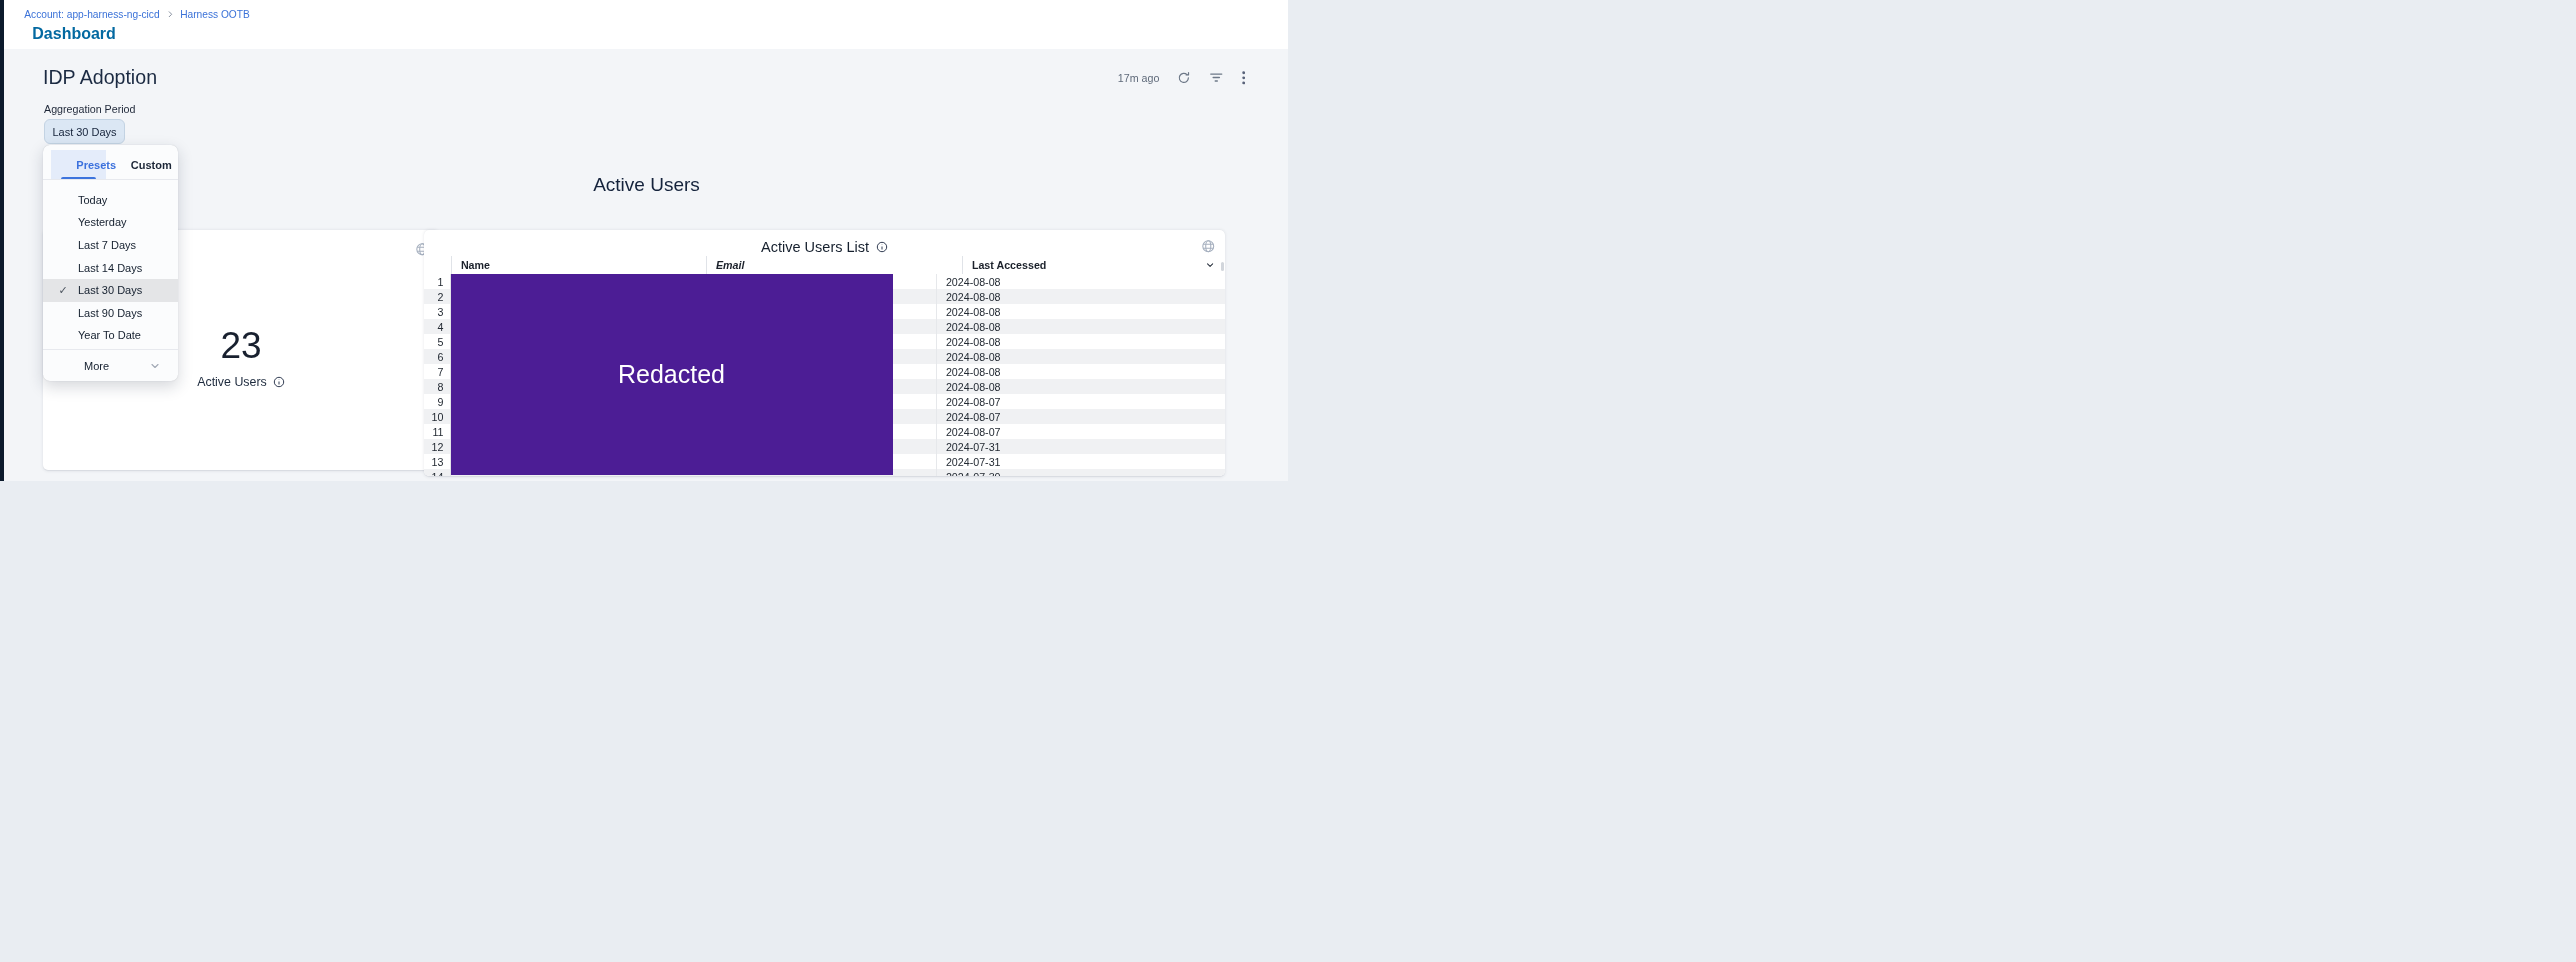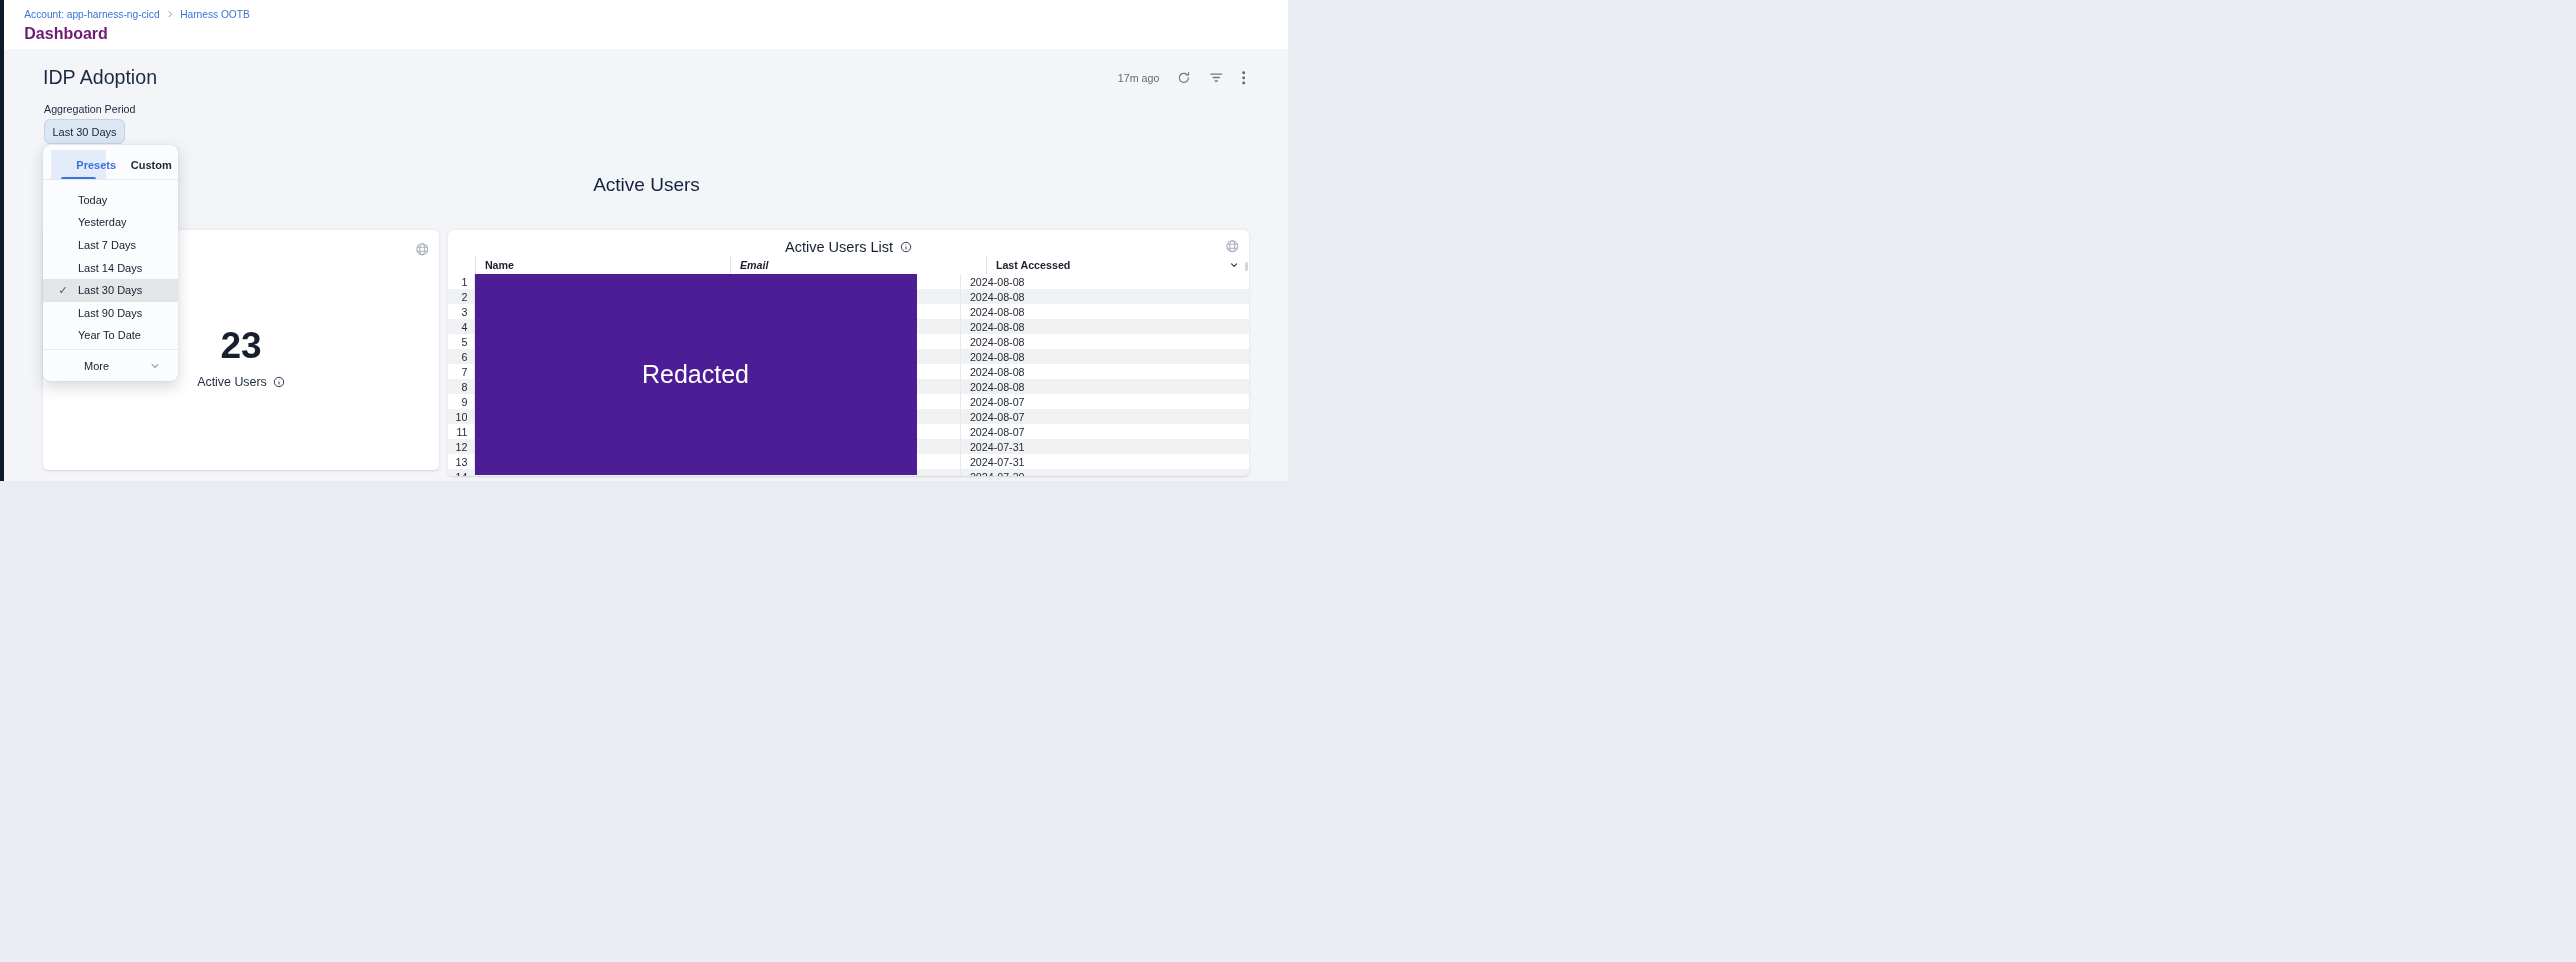--- a/index.html
+++ b/index.html
@@ -9,21 +9,21 @@
     font-family:"Liberation Sans", sans-serif; background:#f3f5f8;
   }
   
   .left-sliver { position:absolute; left:0; top:0; width:4.3px; height:481px; background:#0c1a2c; z-index:60; }
 
   
   .top-band { position:absolute; left:4.3px; top:0; right:0; height:49px; background:#ffffff; }
   .breadcrumb { position:absolute; left:20px; top:8.5px; display:flex; align-items:center; gap:6px; font-size:10.2px; }
   .crumb { color:#3b72d8; cursor:pointer; }
   .crumb-sep { display:flex; align-items:center; color:#7d8798; }
-  .page-title { position:absolute; left:20px; top:25px; font-size:16px; font-weight:700; color:#701a75; }
+  .page-title { position:absolute; left:28px; top:25px; font-size:16px; font-weight:700; color:#0369a1; }
 
   
   .idp-title { position:absolute; left:43px; top:66px; font-size:19.6px; font-weight:400; color:#1b2a42; }
   .meta-row { position:absolute; top:71px; right:43px; display:flex; align-items:center; gap:18px; }
   .refreshed { font-size:10.7px; color:#5f6a7a; }
   .icon-btn { display:flex; align-items:center; justify-content:center; cursor:pointer; }
 
   .agg-label { position:absolute; left:44px; top:103px; font-size:10.7px; color:#1e2738; }
   .agg-button {
     position:absolute; left:44px; top:119px; width:81px; height:25px;
@@ -52,26 +52,26 @@
   .dd-more {
     position:absolute; left:0; right:0; bottom:0; height:32px; border-top:0.9px solid #e7e9ee;
     display:flex; align-items:center; padding-left:41px; font-size:11px; color:#141f2e;
     border-radius:0 0 6.8px 6.8px; cursor:pointer;
   }
   .dd-more .chev { position:absolute; right:17px; display:flex; }
 
   
   .card { position:absolute; background:#ffffff; border-radius:5.1px; box-shadow:0 0.9px 3.4px rgba(30,40,60,.10), 0 0.9px 0.9px rgba(30,40,60,.06); }
   .card-left  { left:43px;  top:230px; width:396px; height:240px; }
-  .card-right { left:448px; top:230px; width:801px; height:246px; overflow:hidden; }
+  .card-right { left:424px; top:230px; width:801px; height:246px; overflow:hidden; }
   .globe { position:absolute; right:9.4px; display:flex; cursor:pointer; }
   .globe-left { top:12px; } .globe-right { top:8.5px; }
 
   .metric-wrap { position:absolute; left:0; top:96px; width:100%; text-align:center; }
-  .metric-value { font-size:37px; font-weight:700; color:#18202f; line-height:1.1; }
+  .metric-value { font-size:37px; font-weight:400; color:#18202f; line-height:1.1; }
   .metric-label { margin-top:8.5px; font-size:12.4px; color:#1d2a3d; display:inline-flex; align-items:center; gap:6px; }
 
   .right-title { position:absolute; top:9.4px; left:0; width:100%; display:flex; justify-content:center; align-items:center; gap:6.8px; font-size:14.5px; color:#16202e; }
 
   
   .tbl-header { position:absolute; left:0; right:0; top:25.6px; height:19px; display:flex; align-items:stretch; border-bottom:0.9px solid #b5bac2; background:#fff; }
   .th { font-size:10.7px; font-weight:700; color:#1b212b; display:flex; align-items:center; padding-left:9.4px; border-left:0.9px solid #e0e3e8; }
   .th-gutter { width:26.5px; border-left:none; padding:0; }
   .th-name { width:255px; }
   .th-email { width:256px;font-style:italic; }

